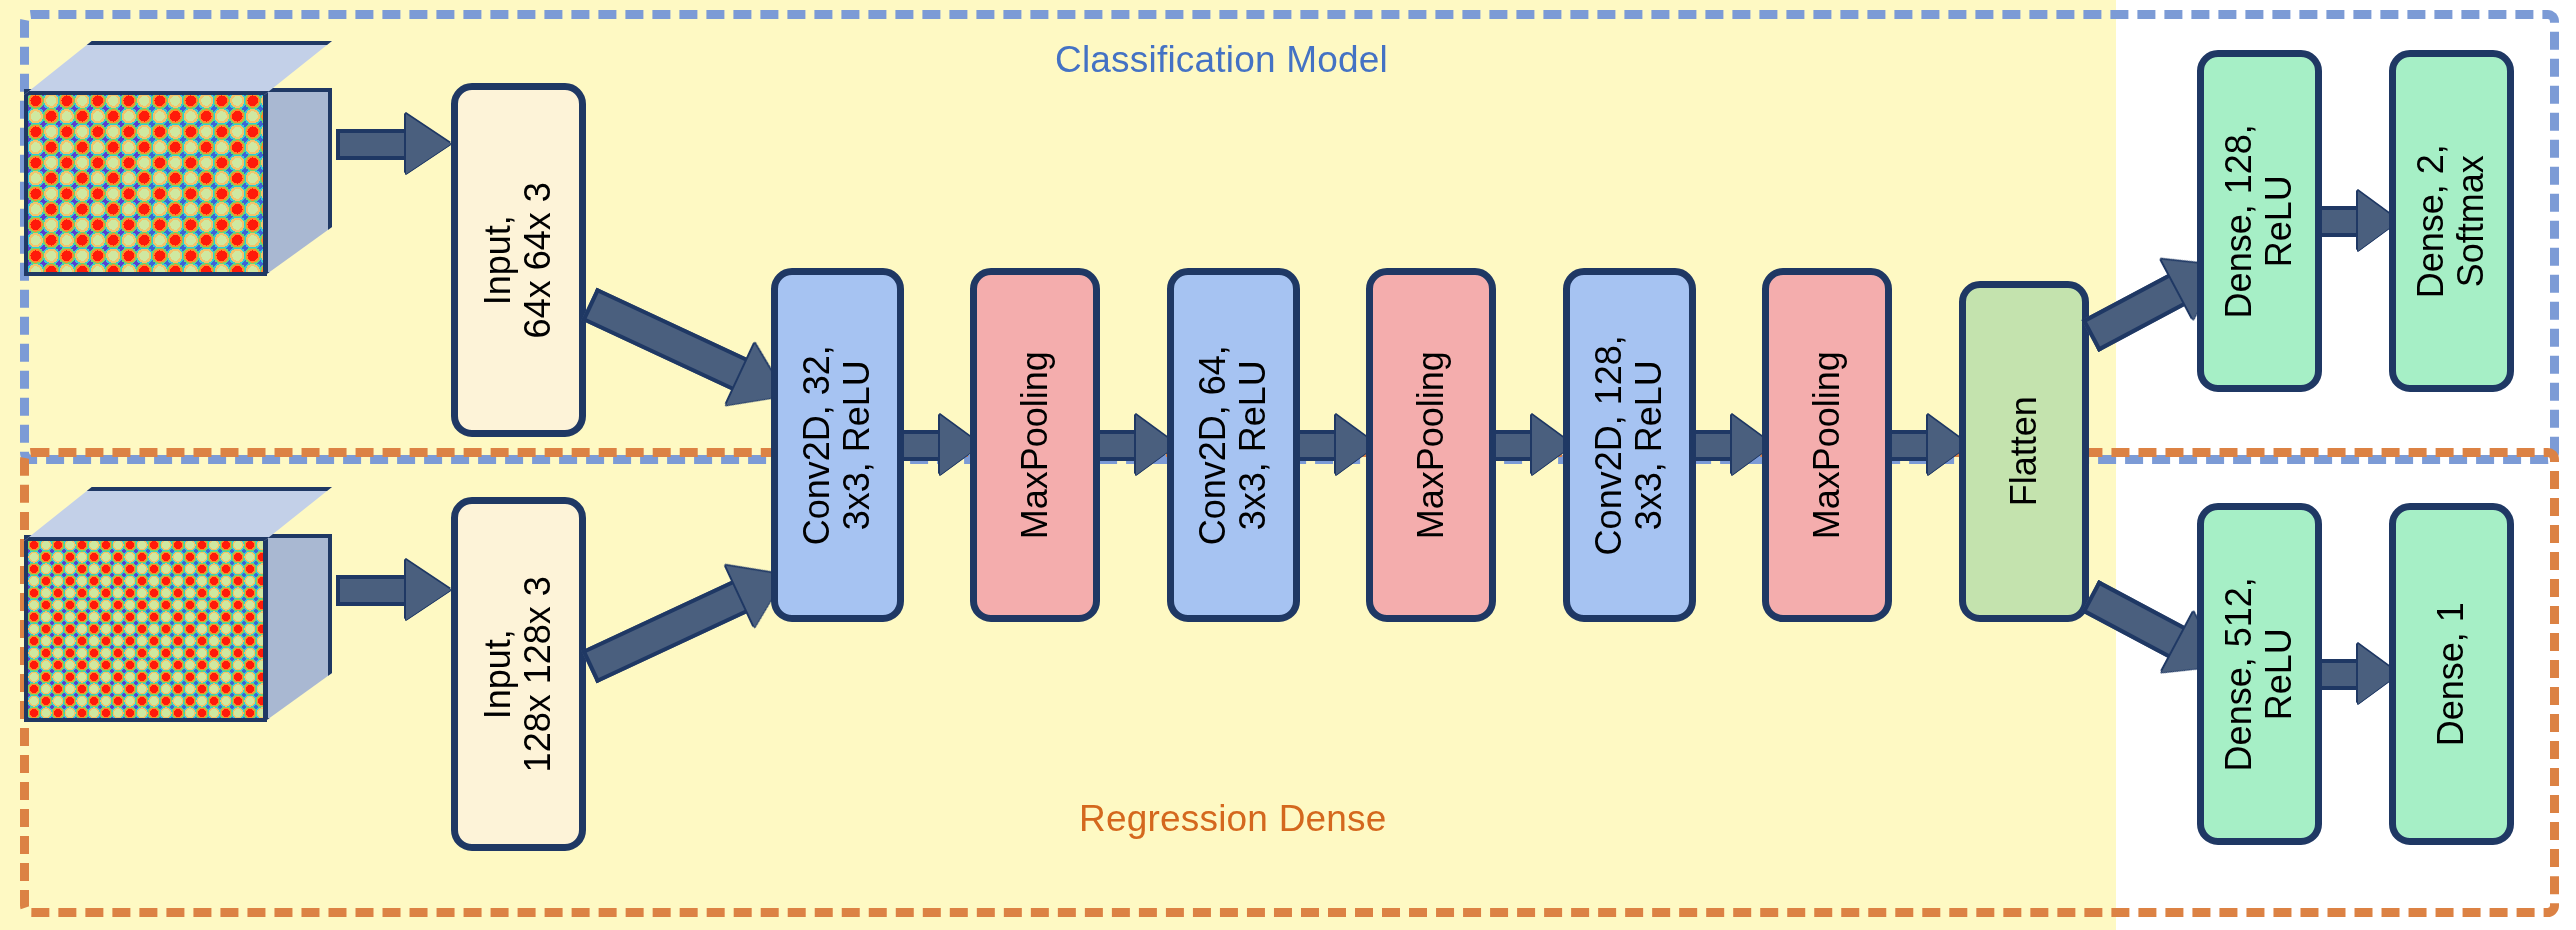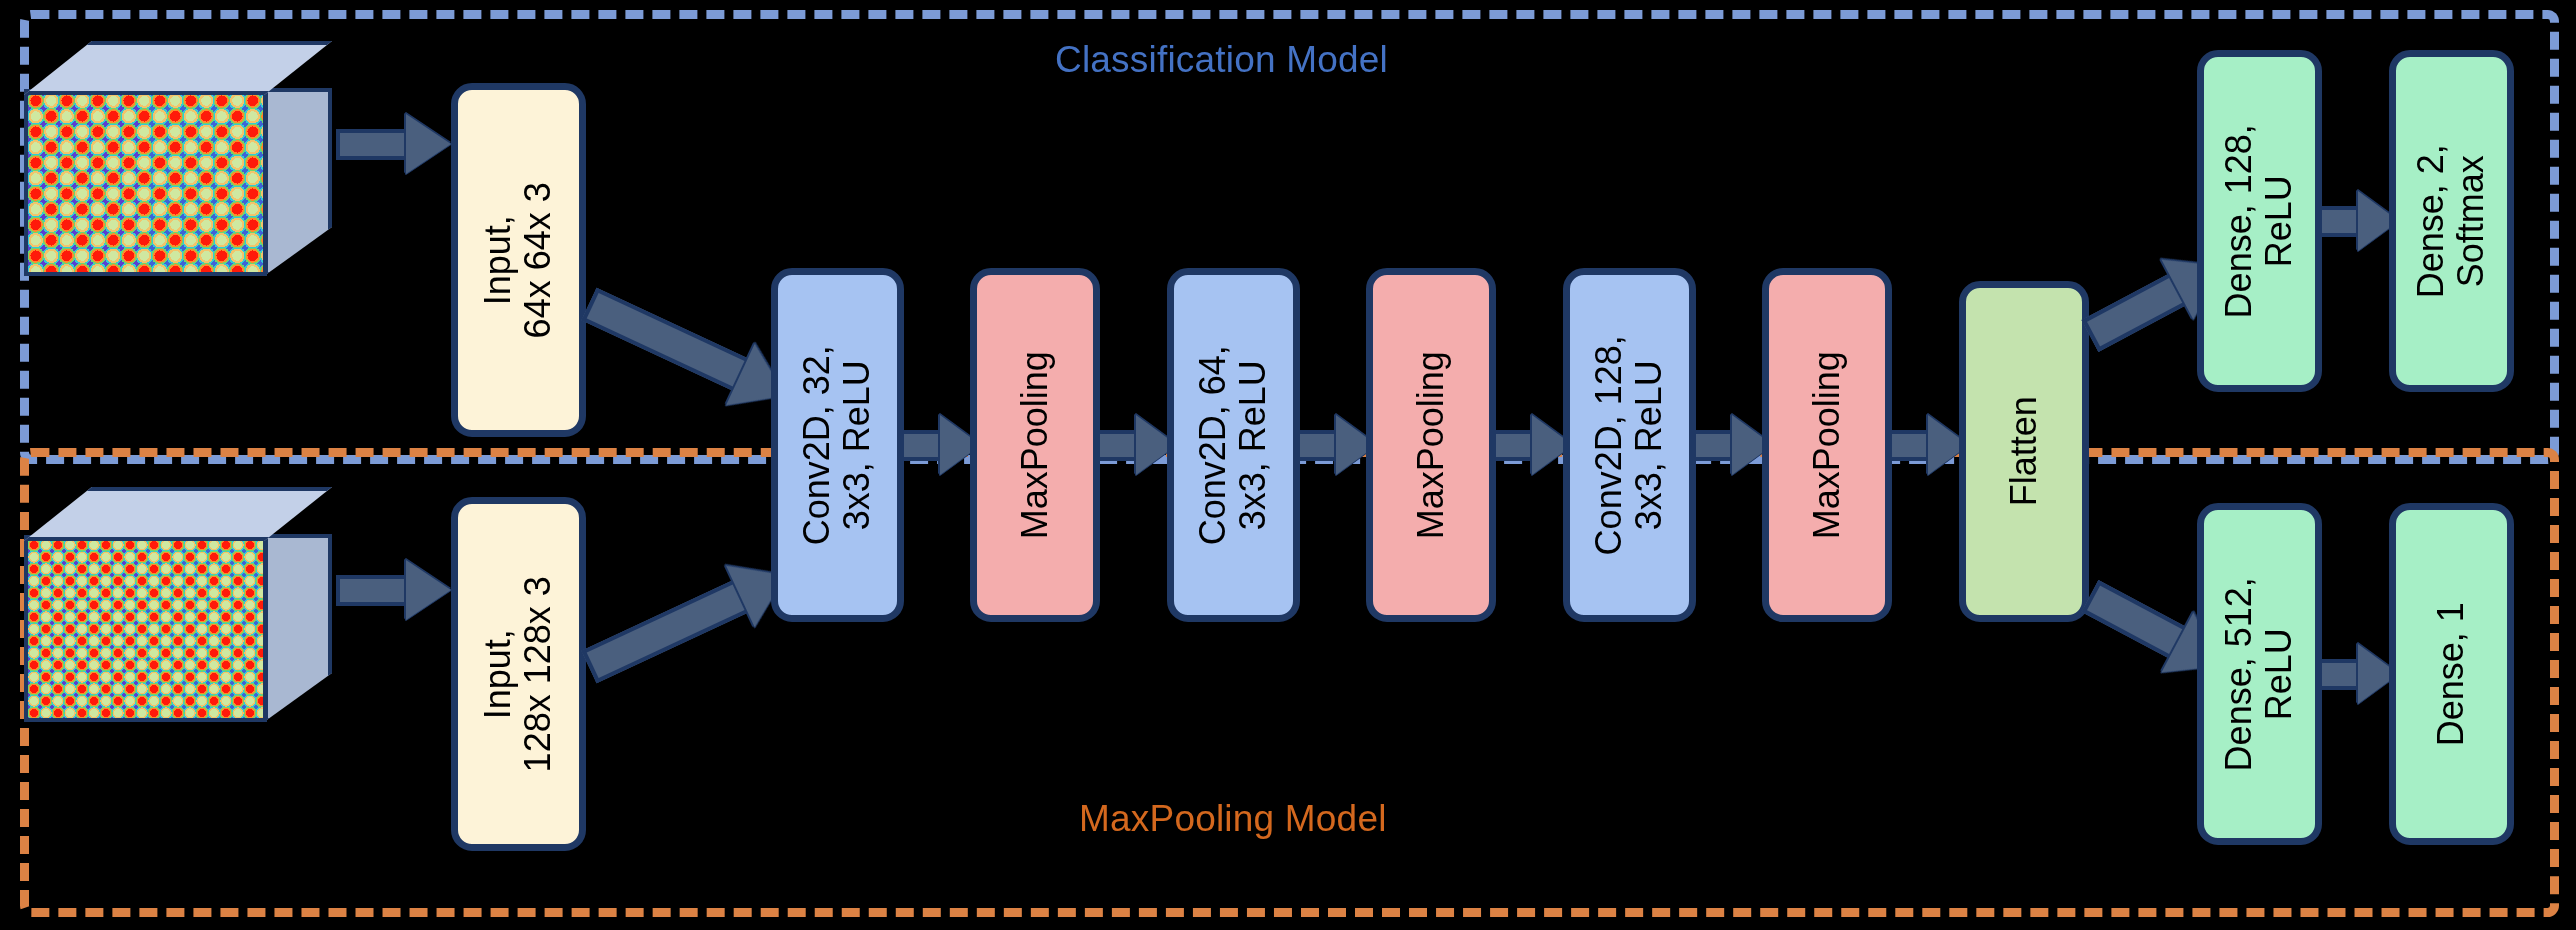--- a/index.html
+++ b/index.html
@@ -1,17 +1,17 @@
 <!DOCTYPE html>
 <html style="font-size:13px"><head>
 <meta charset="utf-8">
 <style>
   html,body{margin:0;padding:0;background:#ffffff;}
   body{width:2576px;height:931px;font-family:"Liberation Sans",sans-serif;overflow:hidden;}
-  #stage{position:relative;width:2576px;height:931px;background:#000000;}
+  #stage{position:relative;width:2116px;height:931px;background:#fef9c3;}
 
   
   .group-box{position:absolute;box-sizing:border-box;border-style:dashed;border-radius:11.4px;}
   #group-classification{
     left:19.5px; top:9.7px; width:2539px; height:454px;
     border-width:9px; border-color:#7C9BD6;
   }
   #group-regression{
     left:19.5px; top:448px; width:2539px; height:469px;
     border-width:9px; border-color:#DC8244;
@@ -83,21 +83,21 @@
 </style>
 </head>
 <body>
 
 <div id="stage">
 
   <div class="group-box" id="group-classification"></div>
   <div class="group-box" id="group-regression"></div>
 
   <div class="group-title" id="title-classification">Classification Model</div>
-  <div class="group-title" id="title-regression">MaxPooling Model</div>
+  <div class="group-title" id="title-regression">Regression Dense</div>
 
   <div class="cube" id="cube-top">
     <div class="side"></div>
     <div class="face"></div>
     <div class="top"></div>
   </div>
 
   <div class="cube" id="cube-bottom">
     <div class="side"></div>
     <div class="face"></div>

